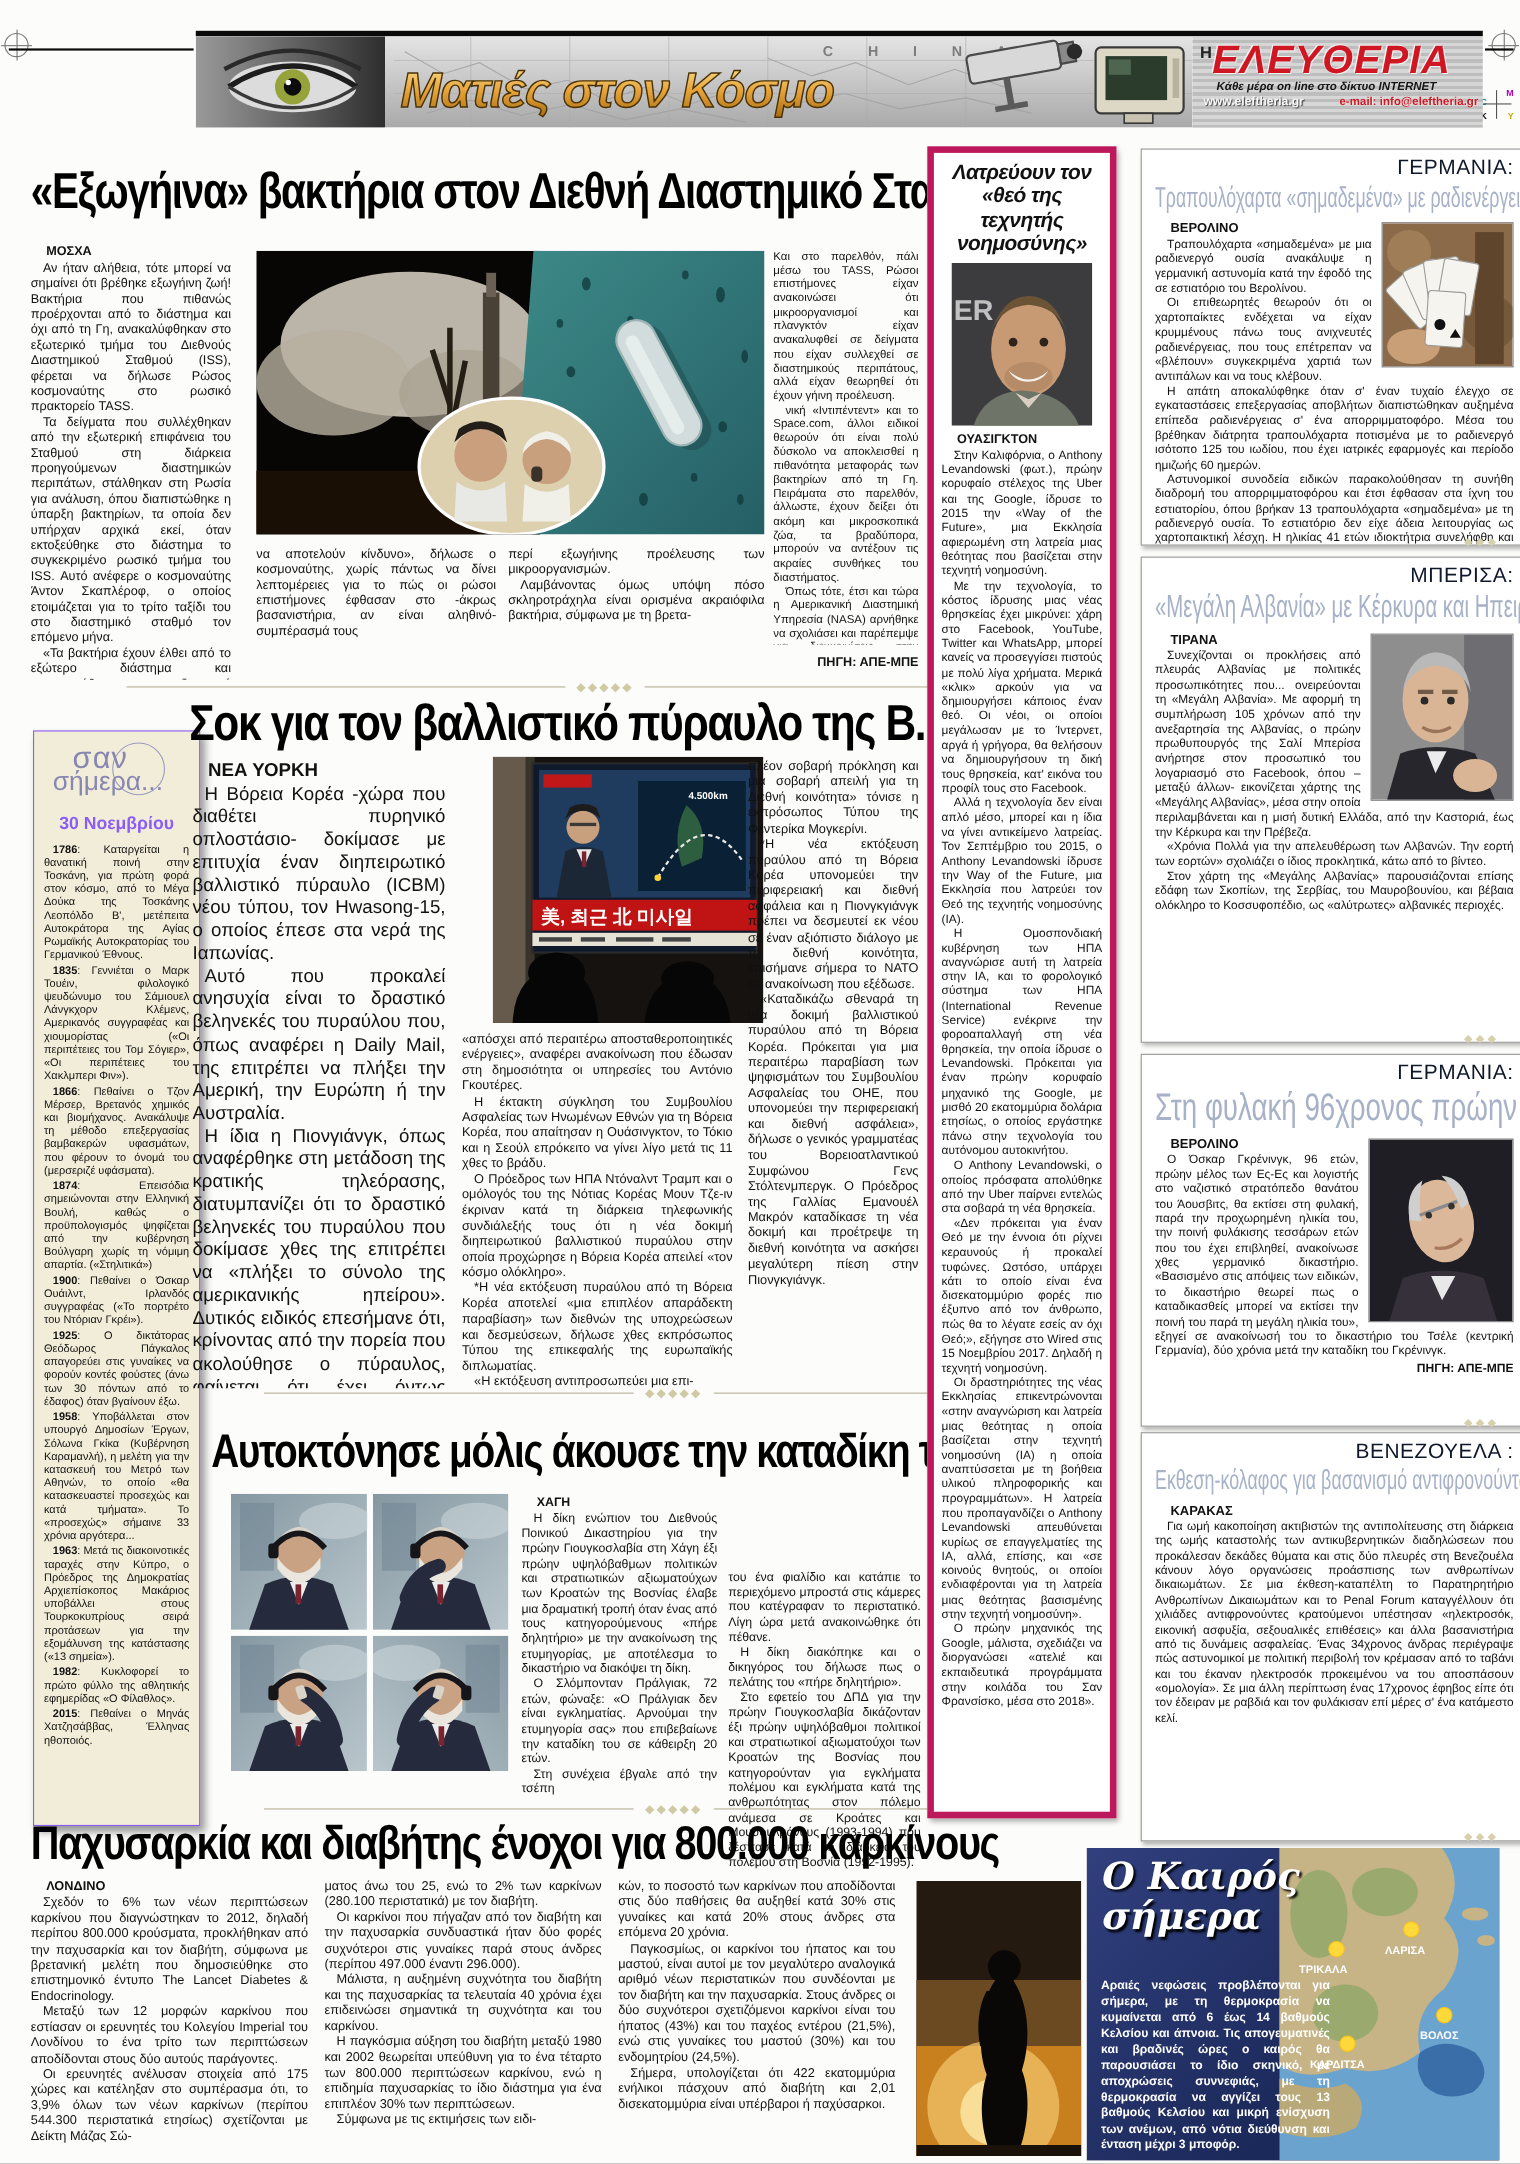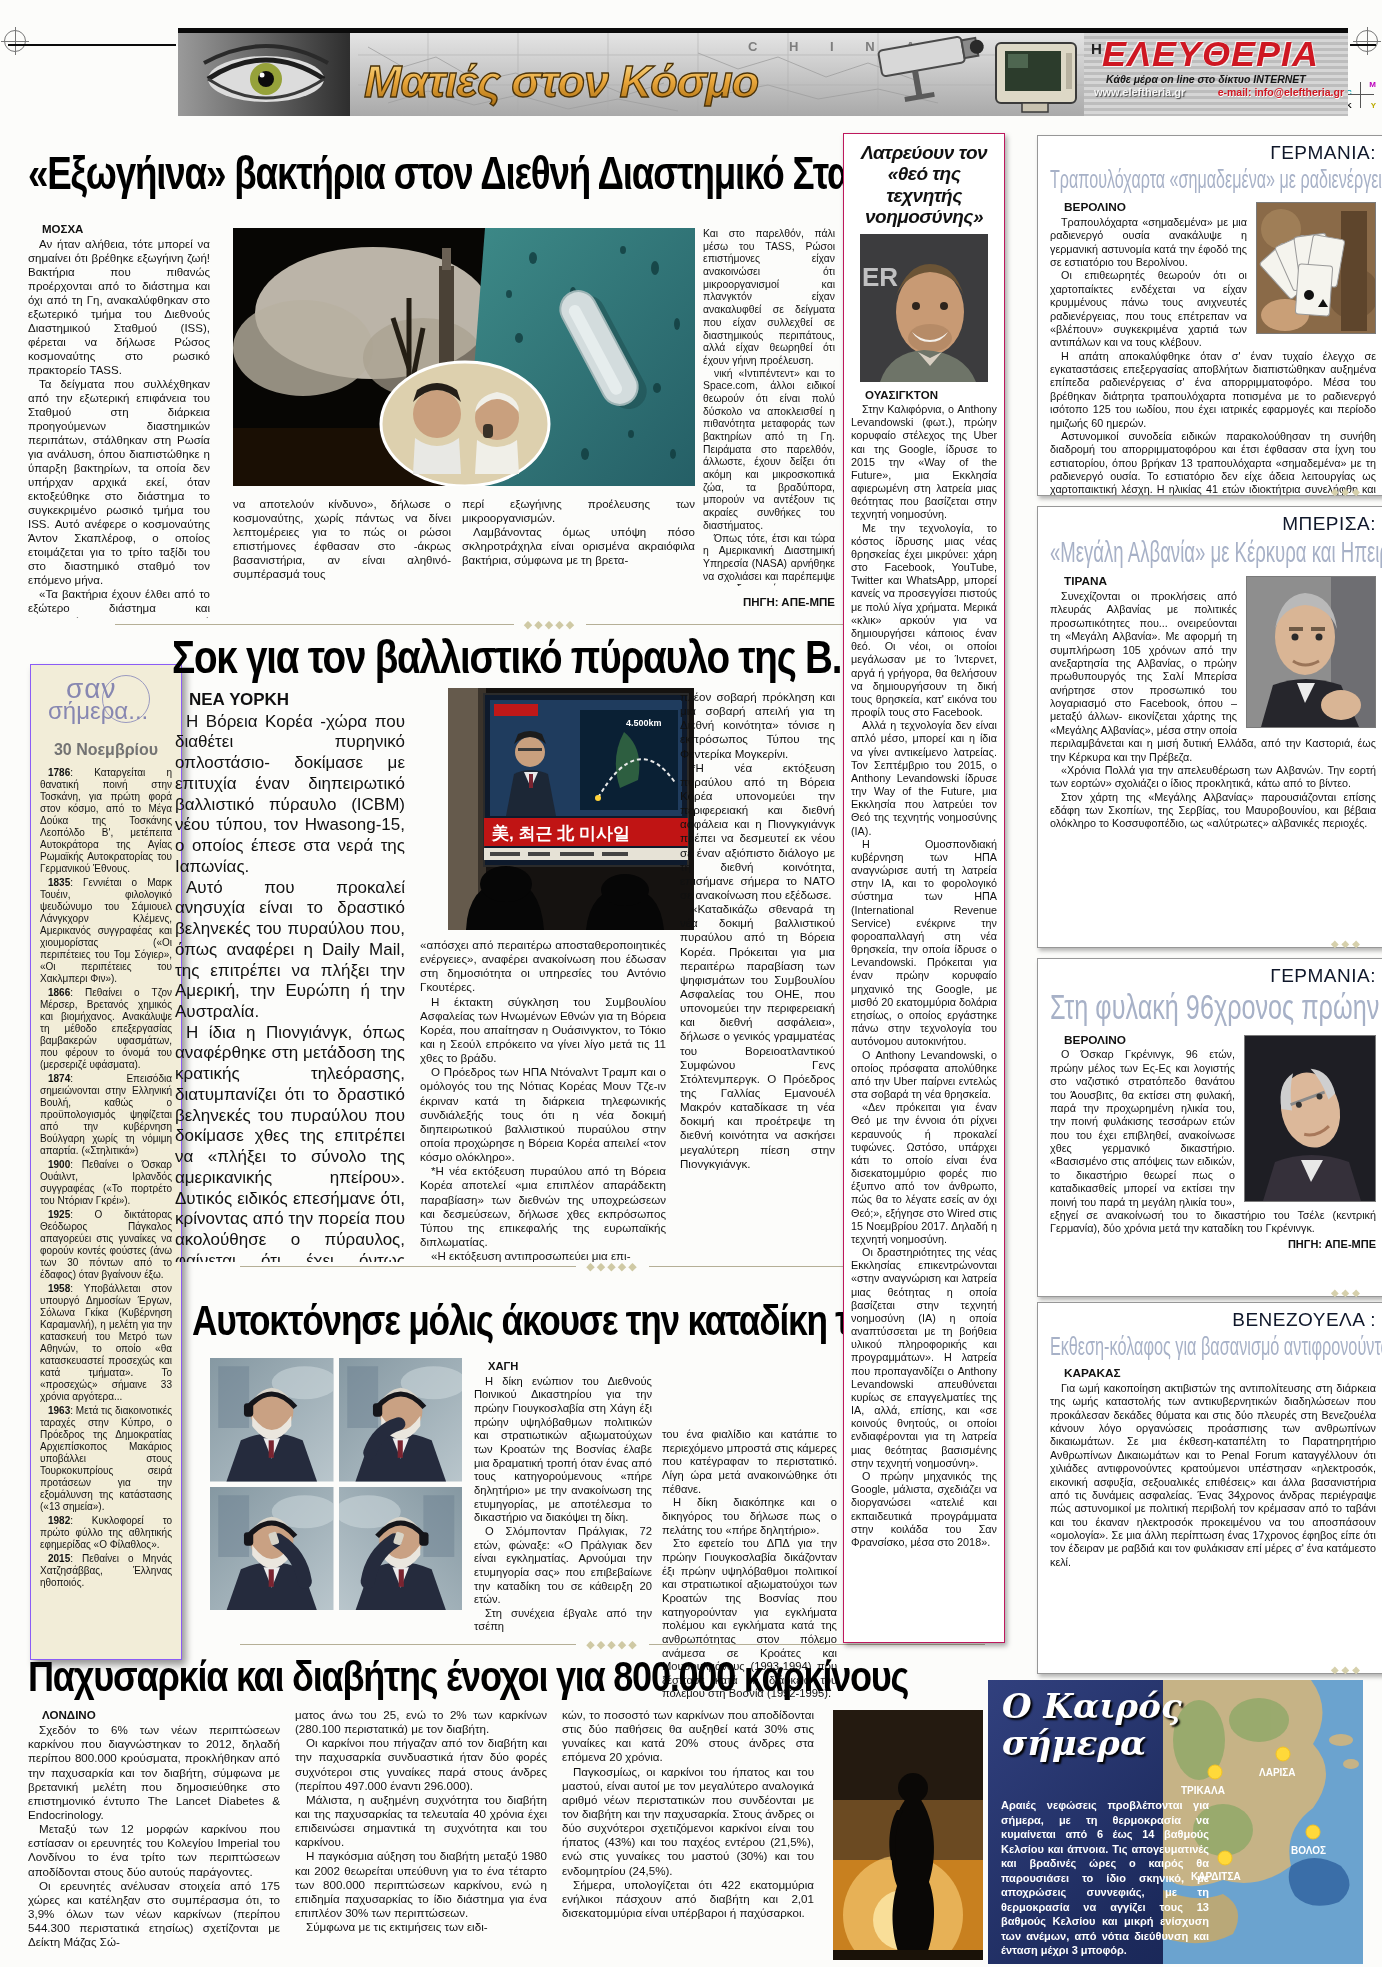--- a/index.html
+++ b/index.html
@@ -55,40 +55,40 @@
   .sep1{left:115px;top:618px;width:870px;}
   .sep2{left:240px;top:1260px;width:745px;}
   .sep3{left:240px;top:1638px;width:745px;}
   
   .today{left:30px;top:664px;width:132px;height:978px;background:#f2edd8;border:1px solid #8b5cf6;
          box-shadow:4px 5px 7px rgba(0,0,0,.4);padding:8px 9px;overflow:hidden;}
   .today-logo{position:relative;height:64px;color:#8787b1;}
   .today-logo .l1{position:absolute;left:26px;top:0;font-size:28px;letter-spacing:1px;}
   .today-logo .l2{position:absolute;left:8px;top:24px;font-size:24px;}
   .today-logo .ring{position:absolute;left:62px;top:2px;width:46px;height:46px;border:1.5px solid #9a9ac0;border-radius:50%;}
-  .today-date{font-size:16px;font-weight:bold;text-align:center;color:#737373;margin:4px 0 8px;}
+  .today-date{font-size:16px;font-weight:bold;text-align:center;color:#8b5cf6;margin:4px 0 8px;}
   .today-entry{margin:0 0 2px;font-size:10px;line-height:1.2;text-align:justify;text-indent:8px;}
   
   .nk-col1{left:175px;top:690px;width:230px;height:572px;font-size:17px;}
   .nk-photo{left:420px;top:688px;width:246px;height:242px;padding-left:28px;}
   .nk-col2{left:420px;top:938px;width:246px;height:324px;font-size:11.6px;}
   .nk-col3{left:680px;top:690px;width:155px;height:572px;font-size:11.6px;}
   
   .pr-photos{left:210px;top:1358px;width:252px;height:252px;display:grid;
              grid-template-columns:1fr 1fr;grid-template-rows:1fr 1fr;gap:5px;}
   .pr-photos svg{width:100%;height:100%;display:block;}
   .pr-col1{left:474px;top:1360px;width:178px;height:284px;font-size:11.2px;}
   .pr-col2{left:662px;top:1428px;width:175px;height:284px;font-size:11.2px;}
   
   .ob-col1{left:28px;top:1708px;width:252px;height:256px;font-size:11.6px;}
   .ob-col2{left:295px;top:1708px;width:252px;height:256px;font-size:11.6px;}
   .ob-col3{left:562px;top:1708px;width:252px;height:256px;font-size:11.6px;}
   .ob-photo{left:833px;top:1710px;width:150px;height:250px;}
   
-  .aibox{left:843px;top:133px;width:146px;height:1492px;background:#fff;border:1px solid #be185d;
+  .aibox{left:843px;top:133px;width:146px;height:1492px;background:#fff;border:6px solid #be185d;
          box-shadow:2px 3px 5px rgba(0,0,0,.35);padding:8px 7px;overflow:hidden;}
   .ai-title{font-size:19px;font-weight:bold;font-style:italic;text-align:center;line-height:1.12;letter-spacing:-.5px;}
   .ai-photo{display:block;margin:7px auto 6px;}
   .ai-text{font-size:10.8px;line-height:1.22;text-align:justify;}
   .ai-text .dateline{font-size:11.5px;}
   
   .rbox{position:absolute;left:1037px;width:326px;background:#fff;border:1px solid #979797;
         box-shadow:2px 3px 4px rgba(0,0,0,.28);padding:6px 12px;overflow:hidden;}
   .rbox1{top:135px;height:347px;}
   .rbox2{top:506px;height:428px;}

